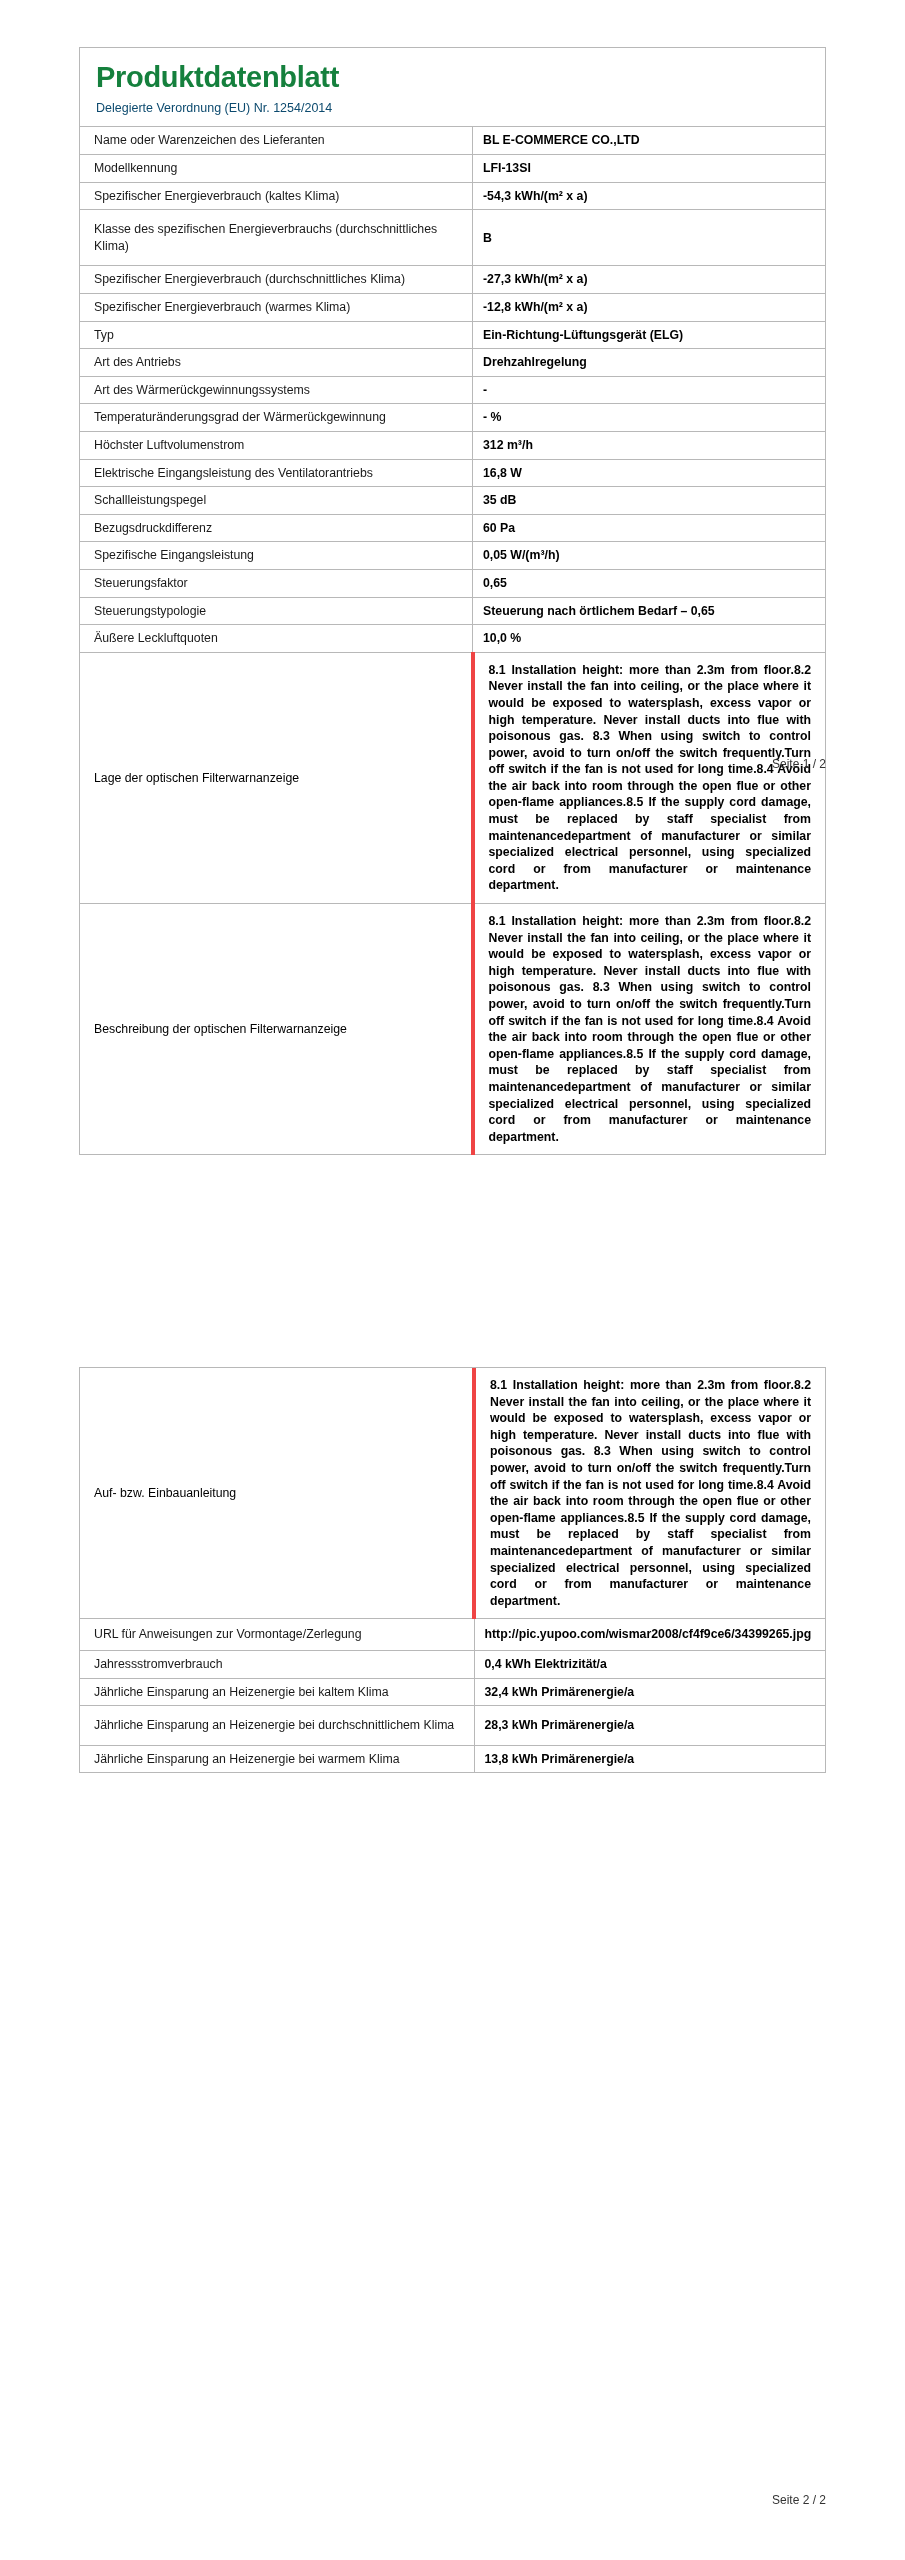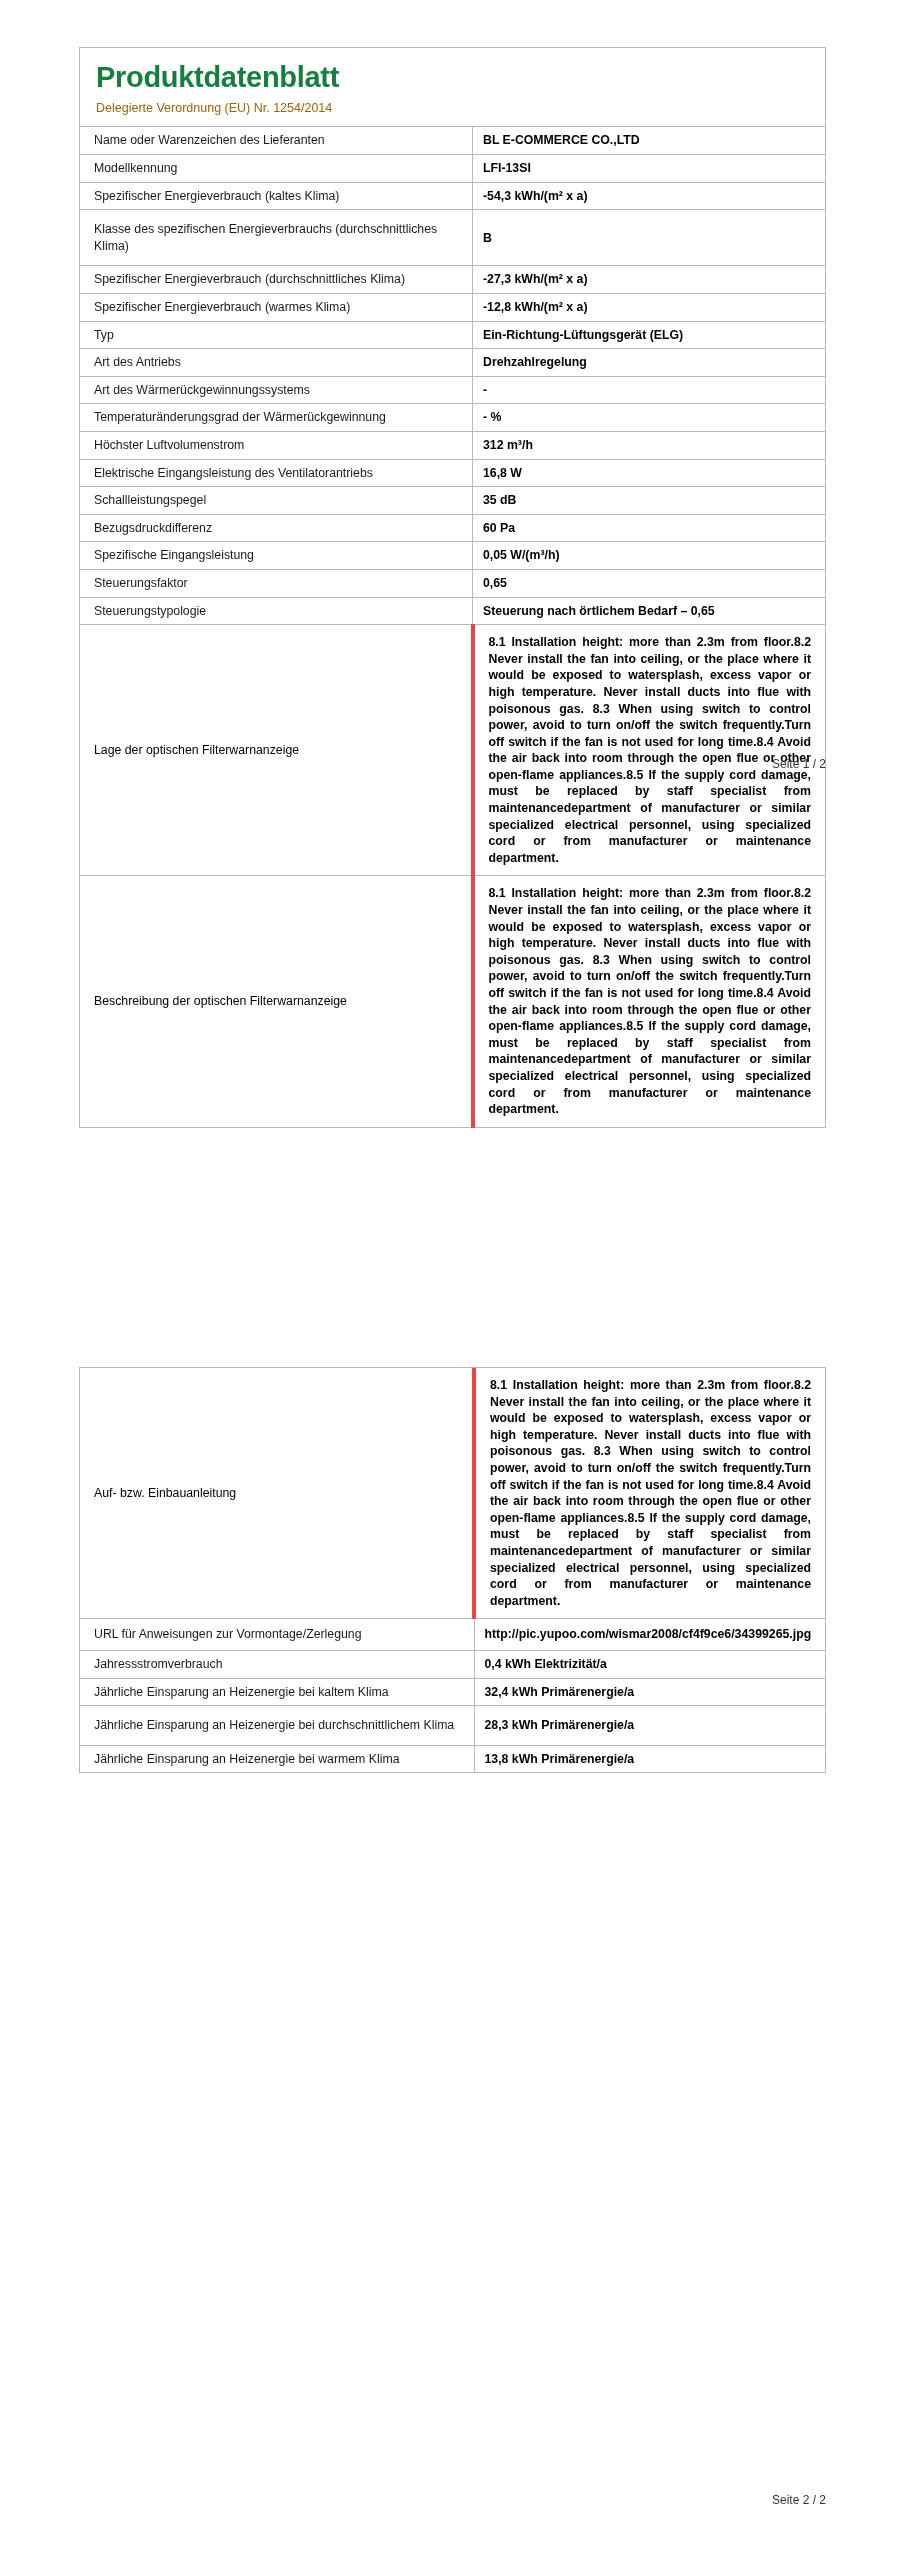--- a/index.html
+++ b/index.html
@@ -40,21 +40,21 @@
   .doc-title {
     font-size: 29px;
     font-weight: bold;
     color: #15803d;
     letter-spacing: -0.3px;
     line-height: 1.05;
     margin: 0 0 9px 0;
   }
   .doc-subtitle {
     font-size: 12.5px;
-    color: #a16207;
+    color: #0c4a6e;
     line-height: 1.2;
   }
 
   table.datatable {
     width: 100%;
     border-collapse: collapse;
     table-layout: fixed;
   }
   table.datatable td {
     border-bottom: 1px solid #b8b8b8;
@@ -186,20 +186,24 @@
         </tr>
         <tr>
           <td class="lbl">Steuerungsfaktor</td>
           <td class="val">0,65</td>
         </tr>
         <tr>
           <td class="lbl">Steuerungstypologie</td>
           <td class="val">Steuerung nach örtlichem Bedarf – 0,65</td>
         </tr>
         <tr>
+          <td class="lbl">Äußere Leckluftquoten</td>
+          <td class="val">10,0 %</td>
+        </tr>
+        <tr>
           <td class="lbl-para">Lage der optischen Filterwarnanzeige</td>
           <td class="para">8.1 Installation height: more than 2.3m from floor.8.2 Never install the fan into ceiling, or the place where it would be exposed to watersplash, excess vapor or high temperature. Never install ducts into flue with poisonous gas. 8.3 When using switch to control power, avoid to turn on/off the switch frequently.Turn off switch if the fan is not used for long time.8.4 Avoid the air back into room through the open flue or other open-flame appliances.8.5 If the supply cord damage, must be replaced by staff specialist from maintenancedepartment of manufacturer or similar specialized electrical personnel, using specialized cord or from manufacturer or maintenance department.</td>
         </tr>
         <tr>
           <td class="lbl-para">Beschreibung der optischen Filterwarnanzeige</td>
           <td class="para">8.1 Installation height: more than 2.3m from floor.8.2 Never install the fan into ceiling, or the place where it would be exposed to watersplash, excess vapor or high temperature. Never install ducts into flue with poisonous gas. 8.3 When using switch to control power, avoid to turn on/off the switch frequently.Turn off switch if the fan is not used for long time.8.4 Avoid the air back into room through the open flue or other open-flame appliances.8.5 If the supply cord damage, must be replaced by staff specialist from maintenancedepartment of manufacturer or similar specialized electrical personnel, using specialized cord or from manufacturer or maintenance department.</td>
         </tr>
       </tbody>
     </table>
   </div>

